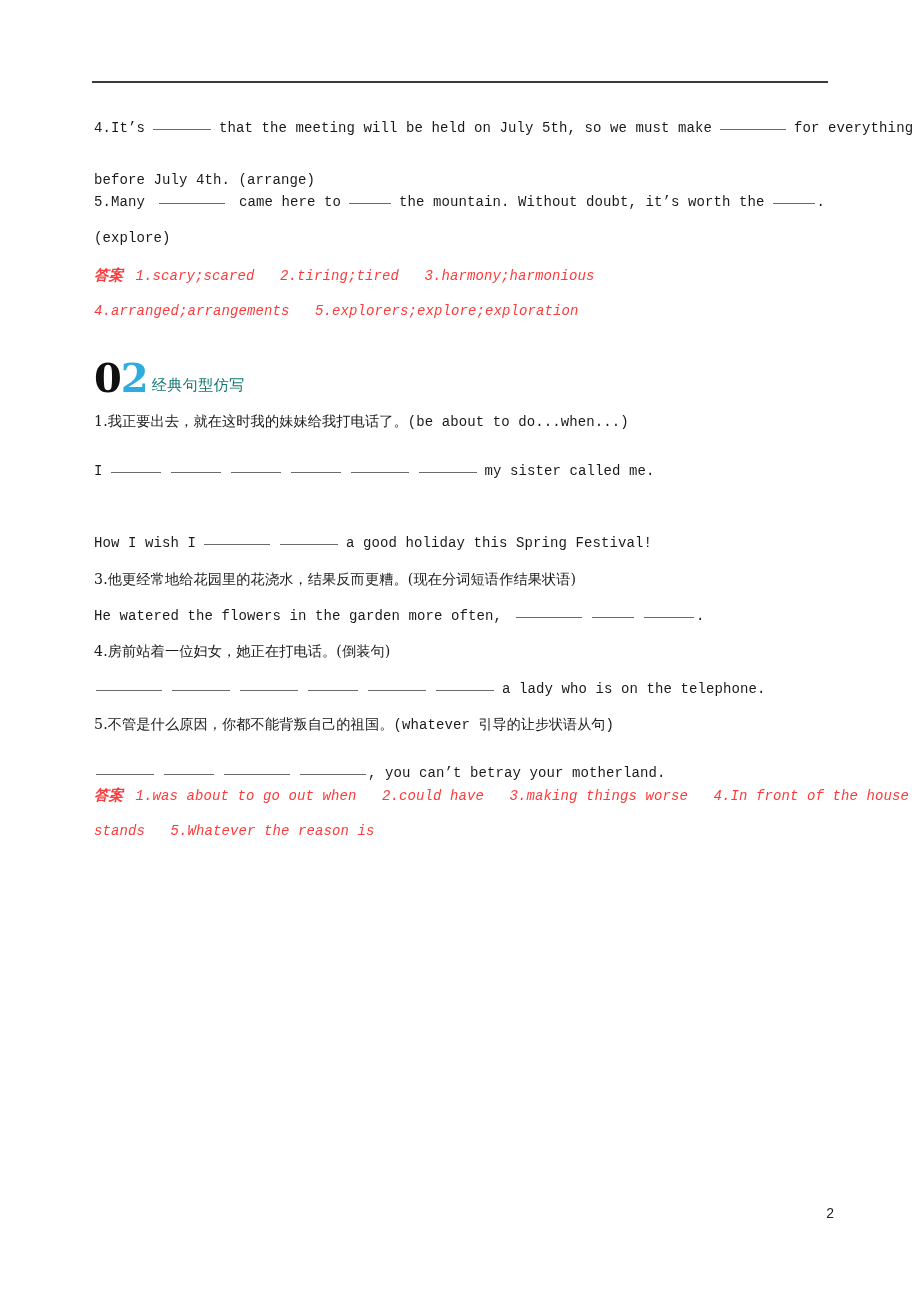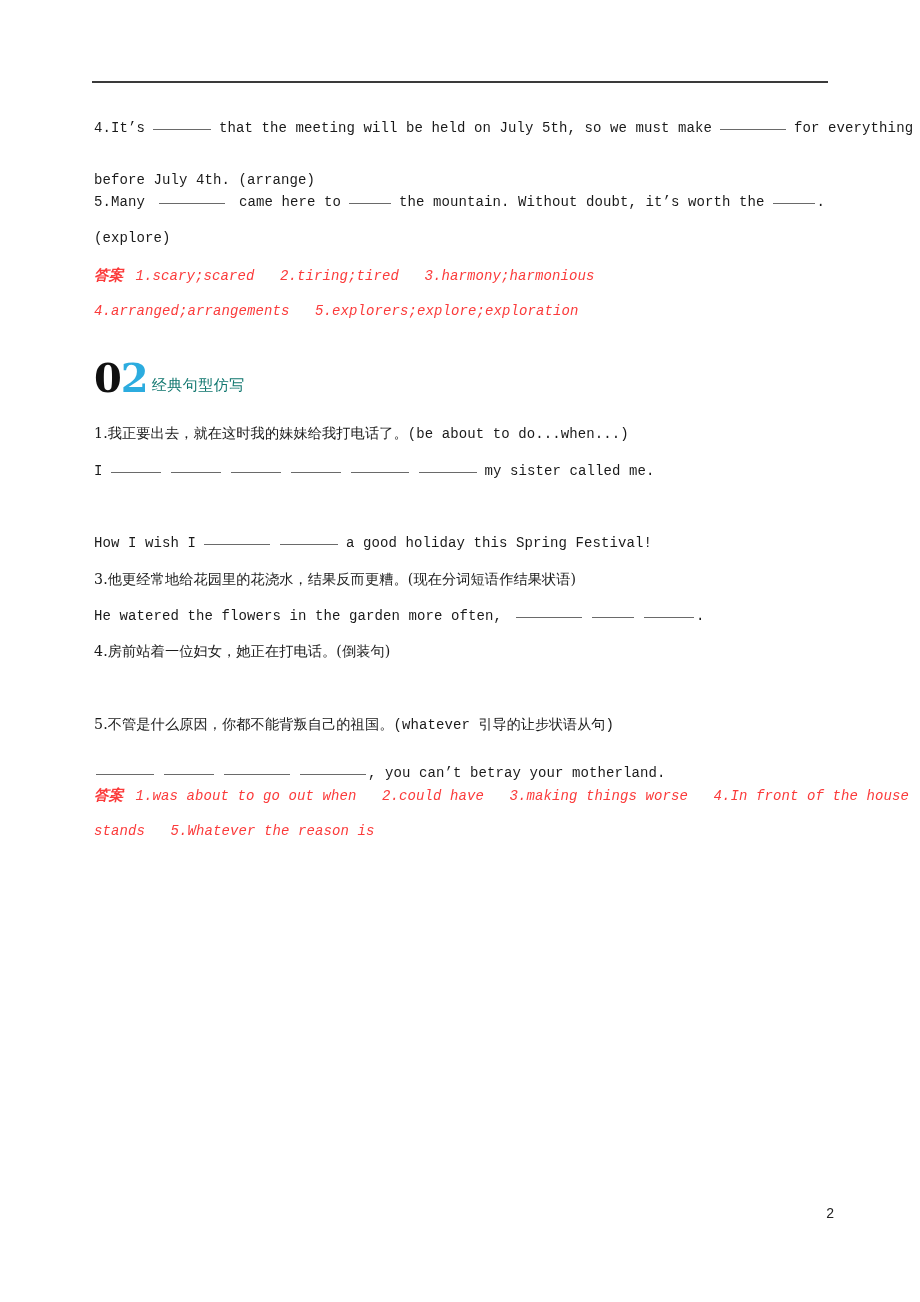--- a/index.html
+++ b/index.html
@@ -143,21 +143,21 @@
 
   <div class="line answer" style="top:302px;">
     <span class="lat">4.arranged;arrangements&nbsp;&nbsp; 5.explorers;explore;exploration</span>
   </div>
 
   <div class="section-head">
     <span class="sec-num"><span class="d0">0</span><span class="d2">2</span></span>
     <span class="sec-title">经典句型仿写</span>
   </div>
 
-  <div class="line" style="top:424px;">
+  <div class="line" style="top:412px;">
     <span class="han">1.我正要出去，就在这时我的妹妹给我打电话了。</span><span class="lat">(be about to do...when...)</span>
   </div>
 
   <div class="line" style="top:461px;">
     <span class="lat">I</span><span class="sp"></span><span class="blank b-md"></span><span class="sp"></span><span class="blank b-md"></span><span class="sp"></span><span class="blank b-md"></span><span class="sp"></span><span class="blank b-md"></span><span class="sp"></span><span class="blank b-lg"></span><span class="sp"></span><span class="blank b-lg"></span><span class="sp"></span><span class="lat">my sister called me.</span>
   </div>
 
 
   <div class="line" style="top:533px;">
     <span class="lat">How I wish I</span><span class="sp"></span><span class="blank b-xl"></span><span class="sp"></span><span class="blank b-lg"></span><span class="sp"></span><span class="lat">a good holiday this Spring Festival!</span>
@@ -168,20 +168,23 @@
   </div>
 
   <div class="line" style="top:606px;">
     <span class="lat">He watered the flowers in the garden more often,</span><span class="sp2"></span><span class="blank b-xl"></span><span class="sp"></span><span class="blank b-sm"></span><span class="sp"></span><span class="blank b-md"></span><span class="lat">.</span>
   </div>
 
   <div class="line" style="top:642px;">
     <span class="han">4.房前站着一位妇女，她正在打电话。</span><span class="han">(倒装句)</span>
   </div>
 
+  <div class="line" style="top:679px;">
+    <span class="blank b-xl"></span><span class="sp"></span><span class="blank b-lg"></span><span class="sp"></span><span class="blank b-lg"></span><span class="sp"></span><span class="blank b-md"></span><span class="sp"></span><span class="blank b-lg"></span><span class="sp"></span><span class="blank b-lg"></span><span class="sp"></span><span class="lat">a lady who is on the telephone.</span>
+  </div>
 
   <div class="line" style="top:715px;">
     <span class="han">5.不管是什么原因，你都不能背叛自己的祖国。</span><span class="lat">(whatever 引导的让步状语从句)</span>
   </div>
 
   <div class="line" style="top:751px;margin-top:12px;">
     <span class="blank b-lg"></span><span class="sp"></span><span class="blank b-md"></span><span class="sp"></span><span class="blank b-xl"></span><span class="sp"></span><span class="blank b-xl"></span><span class="lat">, you can’t betray your motherland.</span>
   </div>
 
   <div class="line answer" style="top:786px;">

